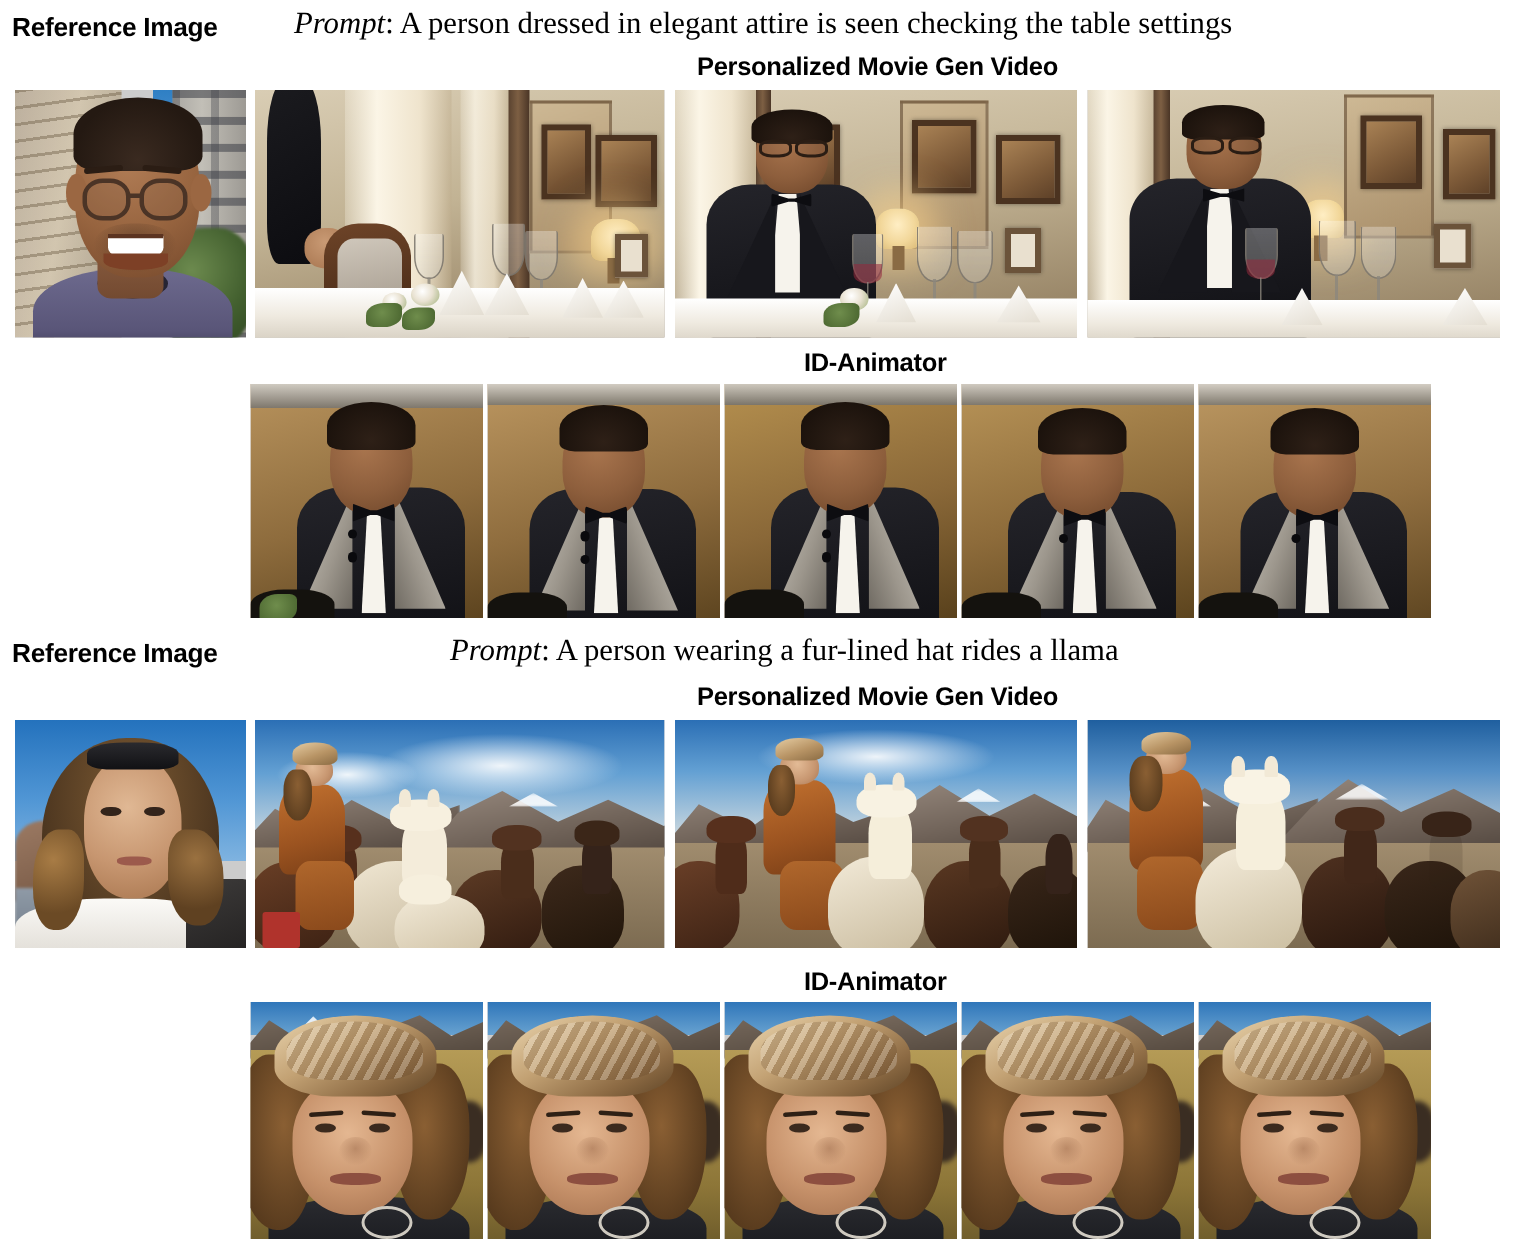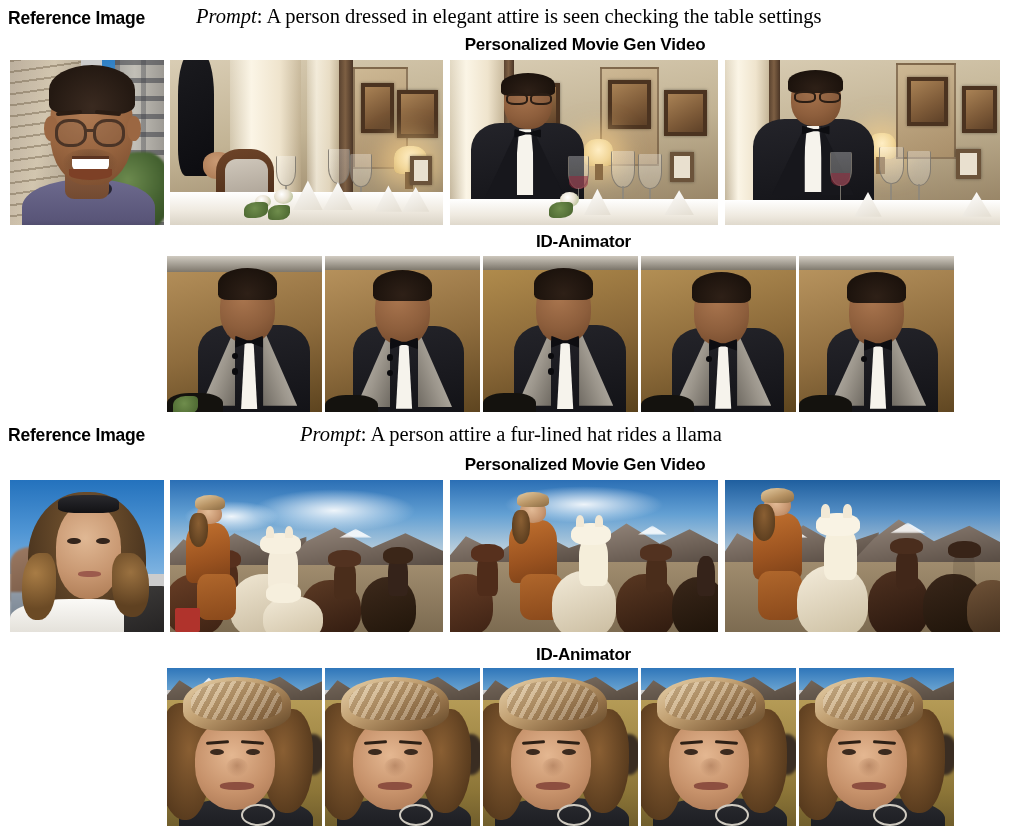--- a/index.html
+++ b/index.html
@@ -573,21 +573,21 @@
       </div>
     </div>
   </div>
 
   <div>
 
     <div class="ref-label" style="left:8px; top:425px;">Reference Image</div>
 
     <div class="prompt-line" style="left:300px; top:423px;">
       <span class="prompt-key">Prompt</span><span>:</span>
-      <span>A person attire a fur-lined hat rides a llama</span>
+      <span>A person wearing a fur-lined hat rides a llama</span>
     </div>
 
     <div class="section-title" style="left:170px; top:455px; width:830px;">Personalized Movie Gen Video</div>
 
     <div class="frame" style="left:10px; top:480px; width:154px; height:152px;">
       <div class="scene">
         <div class="layer s2-sky"></div>
         <div class="layer s2-rock soft"></div>
         <div class="layer s2-ground soft"></div>
         <div class="layer s2-hair-bk"></div>

